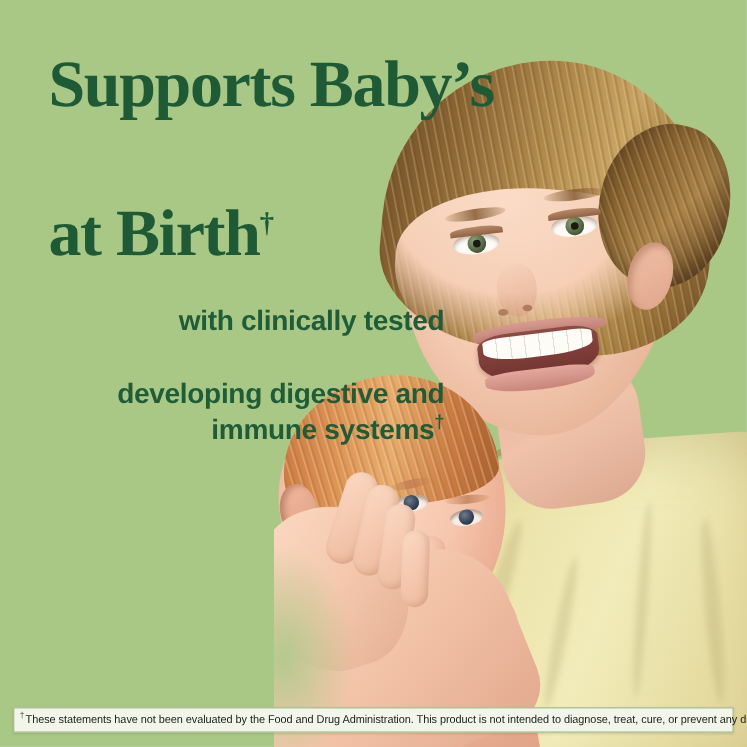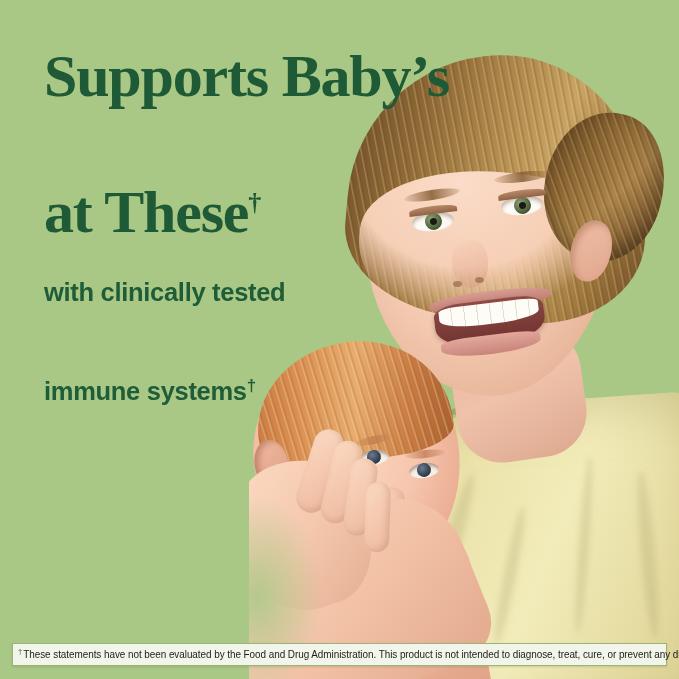--- a/index.html
+++ b/index.html
@@ -404,20 +404,21 @@
     position:absolute;
     left:44px; top:276px;
     width:360px;
     font-family:"Liberation Sans", sans-serif;
     font-weight:700;
     font-size:25.5px;
     line-height:33px;
     letter-spacing:-.3px;
     color:#1f5c38;
     z-index:6;
+    text-align:right;
   }
   .subhead .dag {
     font-size:17px;
     vertical-align:super;
     line-height:0;
   }
 
   
   .disclaimer {
     position:absolute;
@@ -521,27 +522,27 @@
     <div class="finger f2"></div>
     <div class="finger f3"></div>
     <div class="finger f4"></div>
 
     <div class="photo-blend"></div>
   </div>
 
   <h1 class="headline">
     <span>Supports Baby’s</span><br>
     <br>
-    <span>at These</span><span class="dag">†</span>
+    <span>at Birth</span><span class="dag">†</span>
   </h1>
 
   <p class="subhead">
     <span>with clinically tested</span><br>
     <br>
-    <br>
+    <span>developing digestive and</span><br>
     <span>immune systems</span><span class="dag">†</span>
   </p>
 
   <div class="disclaimer">
     <span class="disclaimer-text"><span class="dag">†</span><span>These statements have not been evaluated by the Food and Drug Administration. This product is not intended to diagnose, treat, cure, or prevent any disease.</span></span>
   </div>
 
 </div>
 
 </body></html>

